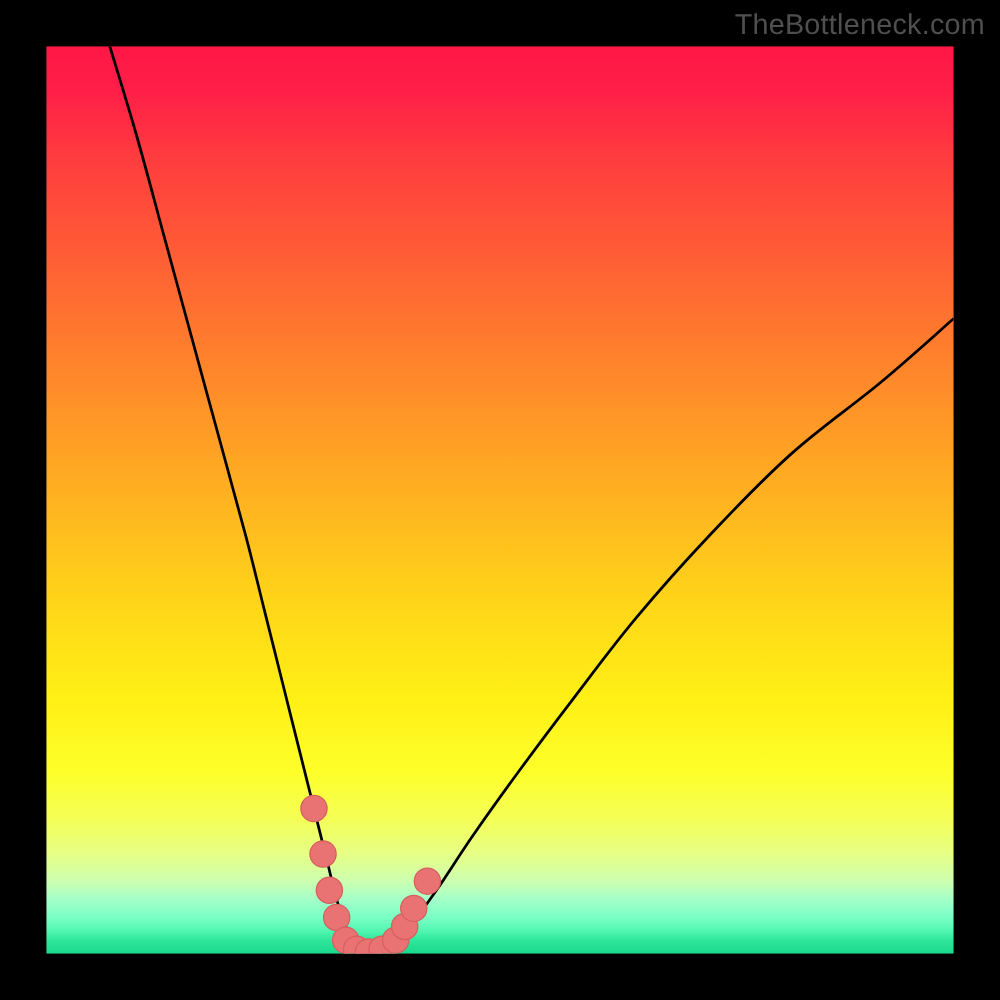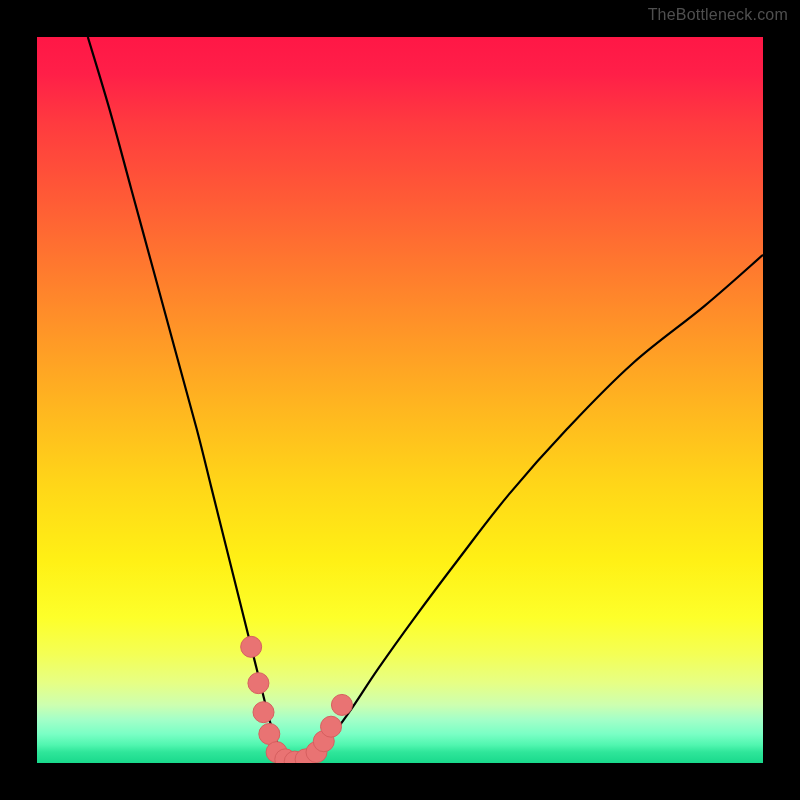--- a/index.html
+++ b/index.html
@@ -48,21 +48,21 @@
       #51f6b0 97.5%,
       #2fe69a 98.5%,
       #19d98c 100%
     );
   }
   .watermark {
     position: absolute;
     top: 6px;
     right: 12px;
     color: #4f4f4f;
-    font-size: 16px;
+    font-size: 23px;
     font-weight: 500;
     letter-spacing: 0.2px;
     user-select: none;
   }
   svg.curve {
     position: absolute;
     inset: 0;
     width: 726px;
     height: 726px;
   }

